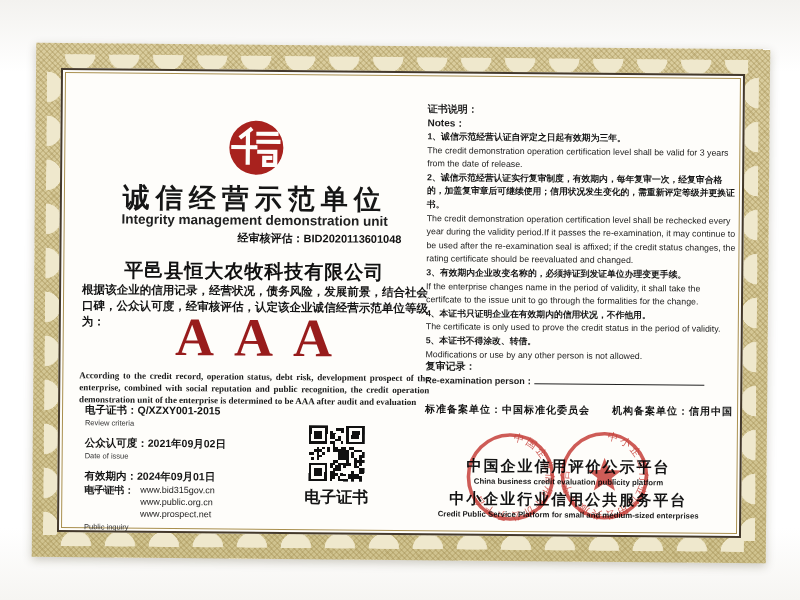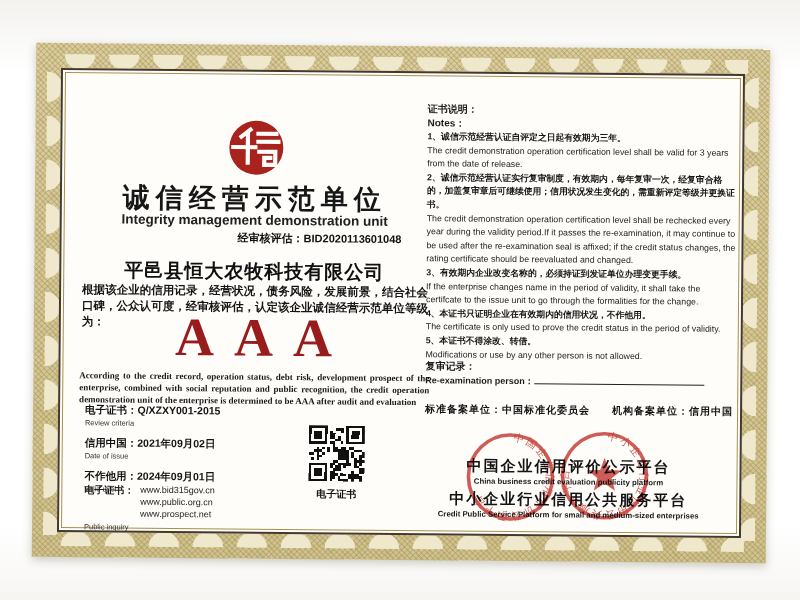--- a/index.html
+++ b/index.html
@@ -55,21 +55,21 @@
   .fields{position:absolute;left:52px;top:360px;width:250px;}
   .field{margin-bottom:9px;}
   .field .row{font-size:10.5px;font-weight:bold;color:#141414;}
   .field .sub{font-size:7.5px;color:#333;margin-top:1px;}
   .inquiry{position:absolute;left:52px;top:440px;width:250px;}
   .inquiry .row{display:flex;font-size:10px;font-weight:bold;}
   .inquiry .urls{margin-left:6px;font-weight:normal;font-size:9px;line-height:1.35;color:#222;}
   .inquiry .sub{font-size:7.5px;color:#333;margin-top:3px;}
   .qr{position:absolute;left:276px;top:380px;width:56px;height:56px;}
   .qr-caption{position:absolute;left:252px;top:442px;width:104px;text-align:center;
-    font-size:10px;font-weight:bold;color:#141414;}
+    font-size:16px;font-weight:bold;color:#141414;}
   
   .notes{position:absolute;left:392px;top:56px;width:312px;}
   .notes .head{font-size:10px;font-weight:bold;line-height:14px;}
   .nline{font-size:8.8px;line-height:13.6px;color:#1d1d1d;}
   .nline.cn{font-weight:bold;color:#141414;}
   .reexam{position:absolute;left:392px;top:312px;width:312px;}
   .reexam .cn{font-size:10px;font-weight:bold;line-height:15px;}
   .reexam .en{font-size:9px;font-weight:bold;line-height:15px;}
   .reexam .line{display:inline-block;width:170px;border-bottom:1px solid #222;height:9px;}
   .registry{position:absolute;left:392px;top:356px;width:316px;display:flex;gap:22px;
@@ -114,25 +114,25 @@
   <div class="grade">AAA</div>
   <div class="statement-en">According to the credit record, operation status, debt risk, development prospect of the enterprise, combined with social reputation and public recognition, the credit operation demonstration unit of the enterprise is determined to be AAA after audit and evaluation</div>
 
   <div class="fields">
 
   <div class="field">
         <div class="row"><span>电子证书：</span><span>Q/XZXY001-2015</span></div>
         <div class="sub">Review criteria</div>
       </div>
       <div class="field">
-        <div class="row"><span>信用中国：</span><span>2021年09月02日</span></div>
+        <div class="row"><span>公众认可度：</span><span>2021年09月02日</span></div>
         <div class="sub">Date of issue</div>
       </div>
       <div class="field">
-        <div class="row"><span>不作他用：</span><span>2024年09月01日</span></div>
+        <div class="row"><span>有效期内：</span><span>2024年09月01日</span></div>
         <div class="sub">Valid until</div>
       </div>
     </div>
 
   <div class="inquiry">
     <div class="row">
       <span>电子证书：</span>
       <span class="urls">
 
       <div class="url">www.bid315gov.cn</div>

